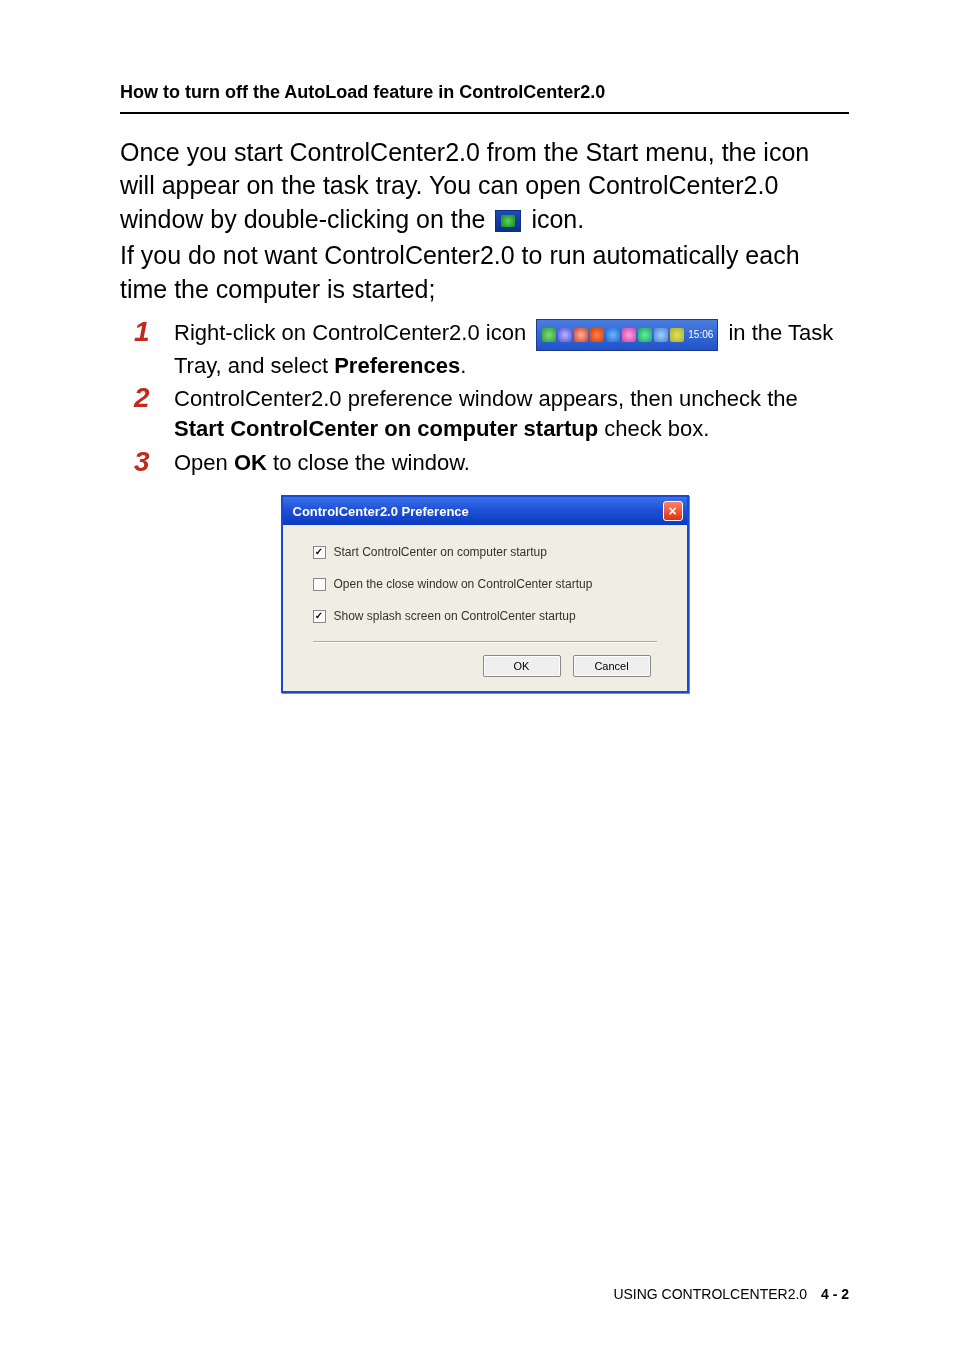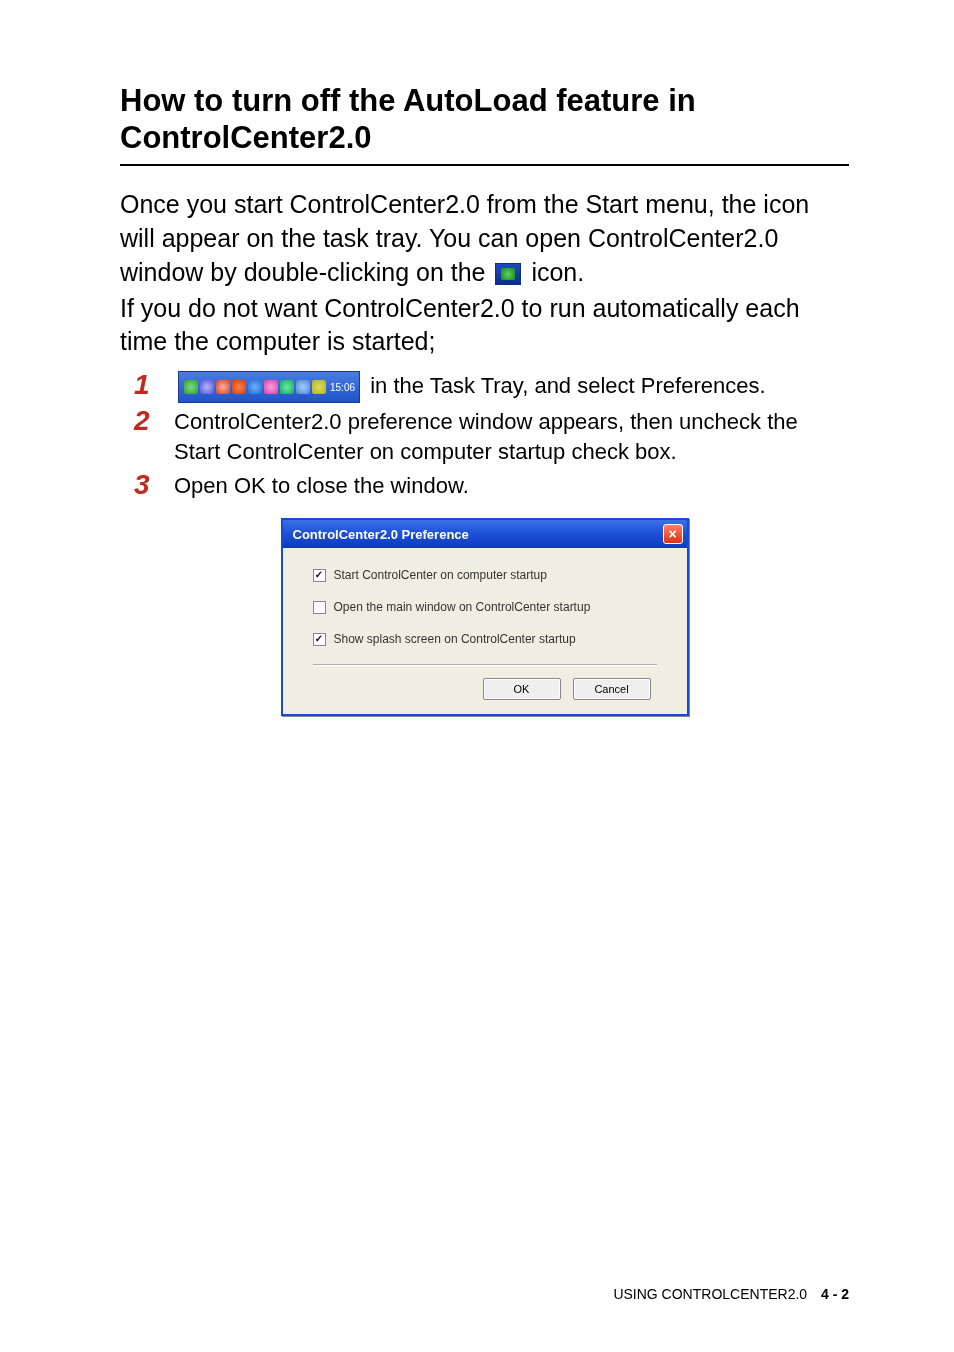--- a/index.html
+++ b/index.html
@@ -12,21 +12,21 @@
       width: 954px;
       height: 1352px;
       background: #fff;
       position: relative;
       color: #000;
     }
     .content {
       padding: 82px 105px 0 120px;
     }
     .heading {
-      font-size: 31px;
+      font-size: 18px;
       font-weight: bold;
       line-height: 1.2;
       margin-bottom: 8px;
     }
     .heading-underline {
       border-bottom: 2px solid #000;
       margin-bottom: 22px;
     }
     .para {
       font-size: 25px;
@@ -71,21 +71,21 @@
       flex-shrink: 0;
       line-height: 1.0;
       padding-top: 0px;
     }
     .step-text {
       font-size: 22px;
       line-height: 1.35;
       flex: 1;
     }
     .bold {
-      font-weight: normal;
+      font-weight: bold;
     }
     .tray-strip {
       display: inline-flex;
       align-items: center;
       height: 32px;
       background: linear-gradient(to bottom, #4a7de0, #1f52c8);
       border: 1px solid #1a3a90;
       vertical-align: middle;
       padding: 0 4px;
       margin: 0 4px;
@@ -229,21 +229,21 @@
   <p class="para">
     <span>Once you start ControlCenter2.0 from the Start menu, the icon will appear on the task tray. You can open ControlCenter2.0 window by double-clicking on the </span><span class="inline-icon"></span><span> icon.</span>
   </p>
 
   <p class="para">If you do not want ControlCenter2.0 to run automatically each time the computer is started;</p>
 
   <div class="steps">
     <div class="step">
       <div class="step-num">1</div>
       <div class="step-text">
-        <span class="tray-strip">
+        <span>Right-click on ControlCenter2.0 icon </span><span class="tray-strip">
           <span class="tray-ico t1"></span>
           <span class="tray-ico t2"></span>
           <span class="tray-ico t3"></span>
           <span class="tray-ico t4"></span>
           <span class="tray-ico t5"></span>
           <span class="tray-ico t6"></span>
           <span class="tray-ico t7"></span>
           <span class="tray-ico t8"></span>
           <span class="tray-ico t9"></span>
           <span class="tray-time">15:06</span>
@@ -276,21 +276,21 @@
       </div>
       <div class="dialog-body">
         <div class="check-row">
           <span class="check-box">
               <span class="check-mark">✓</span>
             </span>
           <span>Start ControlCenter on computer startup</span>
         </div>
         <div class="check-row">
           <span class="check-box"></span>
-          <span>Open the main window on ControlCenter startup</span>
+          <span>Open the close window on ControlCenter startup</span>
         </div>
         <div class="check-row">
           <span class="check-box">
               <span class="check-mark">✓</span>
             </span>
           <span>Show splash screen on ControlCenter startup</span>
         </div>
         <hr class="dialog-hr">
         <div class="dialog-buttons">
           <div class="dialog-btn">OK</div>

